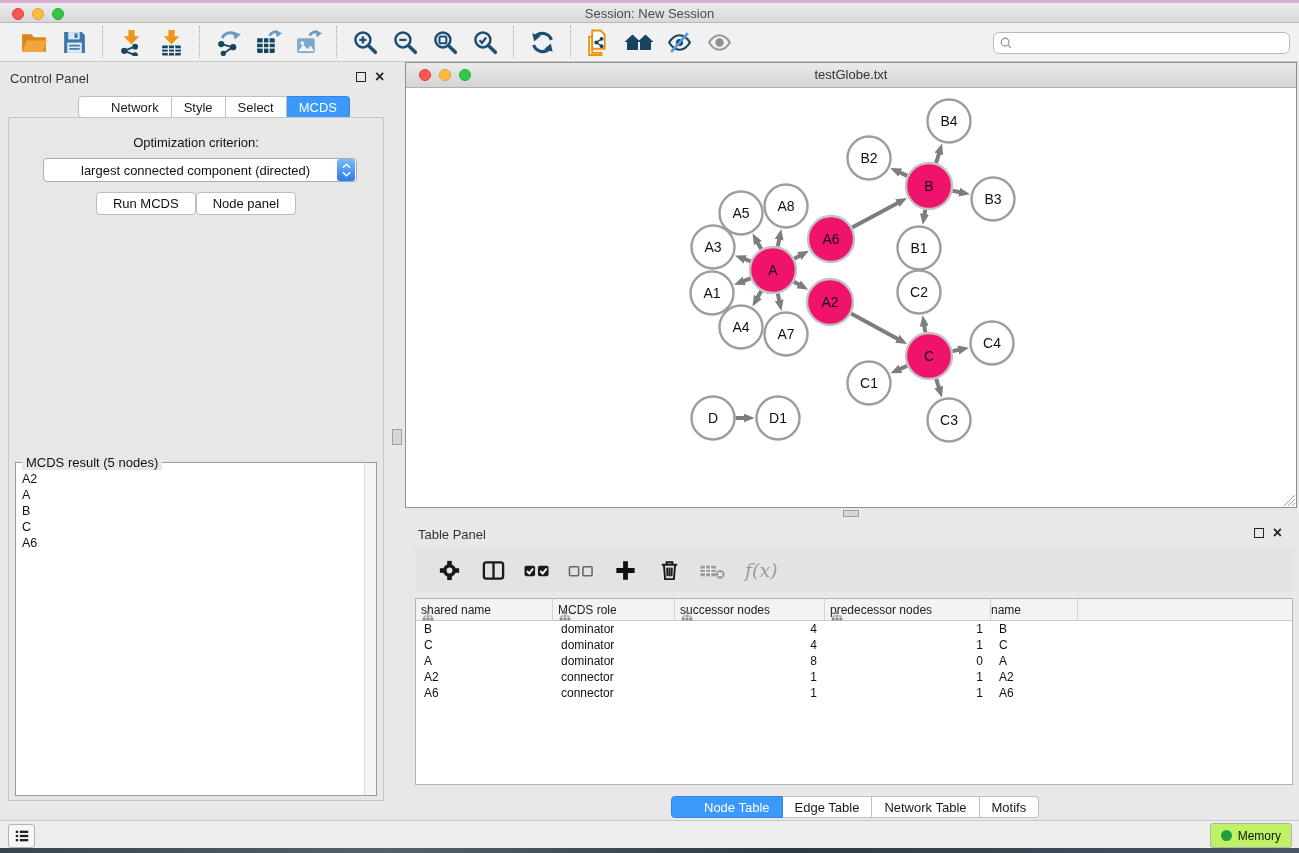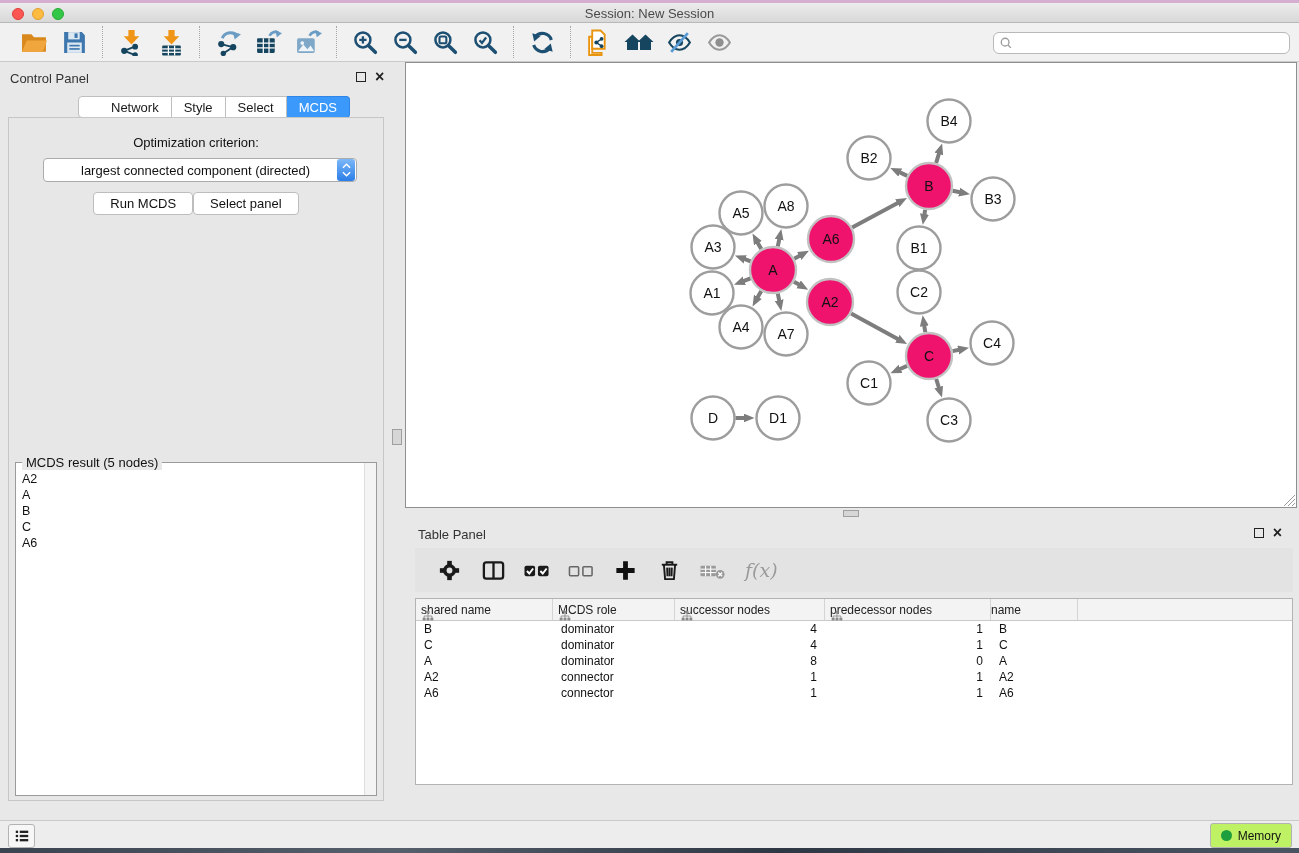--- a/index.html
+++ b/index.html
@@ -308,40 +308,48 @@
             <svg viewBox="0 0 10 6">
                 <path d="M1 5L5 1l4 4" fill="none" stroke="#fff" stroke-width="1.6"></path>
               </svg>
             <svg viewBox="0 0 10 6">
                 <path d="M1 1l4 4 4-4" fill="none" stroke="#fff" stroke-width="1.6"></path>
               </svg>
           </span>
         </div>
         <div class="cp-buttons">
           <button class="push-btn">Run MCDS</button>
-          <button class="push-btn">Select panel</button>
+          <button class="push-btn">Node panel</button>
         </div>
         <div class="result-group">
           <span class="result-legend">MCDS result (5 nodes)</span>
           <div class="result-list" id="result-list">
               <div class="result-item">A2</div>
               <div class="result-item">A</div>
               <div class="result-item">B</div>
               <div class="result-item">C</div>
               <div class="result-item">A6</div>
             </div>
           <div class="result-scroll"></div>
         </div>
       </div>
     </div>
 
     <div class="divider-handle" style="left:392px;top:367px;width:10px;height:16px;"></div>
     <div class="divider-handle" style="left:843px;top:448px;width:16px;height:7px;"></div>
 
     <div class="net-window">
+      <div class="net-titlebar">
+        <div class="lights net">
+          <div class="light red"></div>
+          <div class="light yellow"></div>
+          <div class="light green"></div>
+        </div>
+        <div class="title">testGlobe.txt</div>
+      </div>
       <svg class="net-canvas" id="net-svg" width="889" height="418" viewBox="0 0 889 418">
           <defs>
             <marker id="arrow" markerWidth="12" markerHeight="10" refX="1" refY="4.5" orient="auto" markerUnits="userSpaceOnUse">
               <path d="M0 0L11 4.5L0 9z" fill="#7d7d7d"></path>
             </marker>
           </defs>
           <line x1="354.25116583901666" y1="160.07238915074845" x2="350.3994143497059" y2="153.2114568104136" stroke="#7d7d7d" stroke-width="4" marker-end="url(#arrow)"></line>
           <line x1="370.7774381829625" y1="157.48030433003072" x2="372.3314925362815" y2="149.8295752059988" stroke="#7d7d7d" stroke-width="4" marker-end="url(#arrow)"></line>
           <line x1="343.5900931847508" y1="172.40953572082114" x2="337.28049492961867" y2="169.99085638968717" stroke="#7d7d7d" stroke-width="4" marker-end="url(#arrow)"></line>
           <line x1="343.543265126549" y1="189.46729347687497" x2="336.345859094192" y2="192.181069521862" stroke="#7d7d7d" stroke-width="4" marker-end="url(#arrow)"></line>
@@ -588,20 +596,26 @@
             <div class="dt-cell" style="width: 87px; text-align: left;">A2</div>
           </div>
           <div class="dt-row">
             <div class="dt-cell" style="width: 137px; text-align: left;">A6</div>
             <div class="dt-cell" style="width: 122px; text-align: left;">connector</div>
             <div class="dt-cell" style="width: 150px; text-align: right;">1</div>
             <div class="dt-cell" style="width: 166px; text-align: right;">1</div>
             <div class="dt-cell" style="width: 87px; text-align: left;">A6</div>
           </div>
         </div>
+      <div class="bottom-tabs" id="bottom-tabs">
+          <div class="seg-tab active">Node Table</div>
+          <div class="seg-tab">Edge Table</div>
+          <div class="seg-tab">Network Table</div>
+          <div class="seg-tab">Motifs</div>
+        </div>
     </div>
 
   </div>
 
   <div class="statusbar">
     <div class="status-left-btn">
       <span id="list-icon-slot">
           <svg viewBox="0 0 18 18" style="width: 16px; height: 16px; display: block;">
             <g fill="#222">
               <rect x="2" y="3" width="2.6" height="2.6"></rect>

